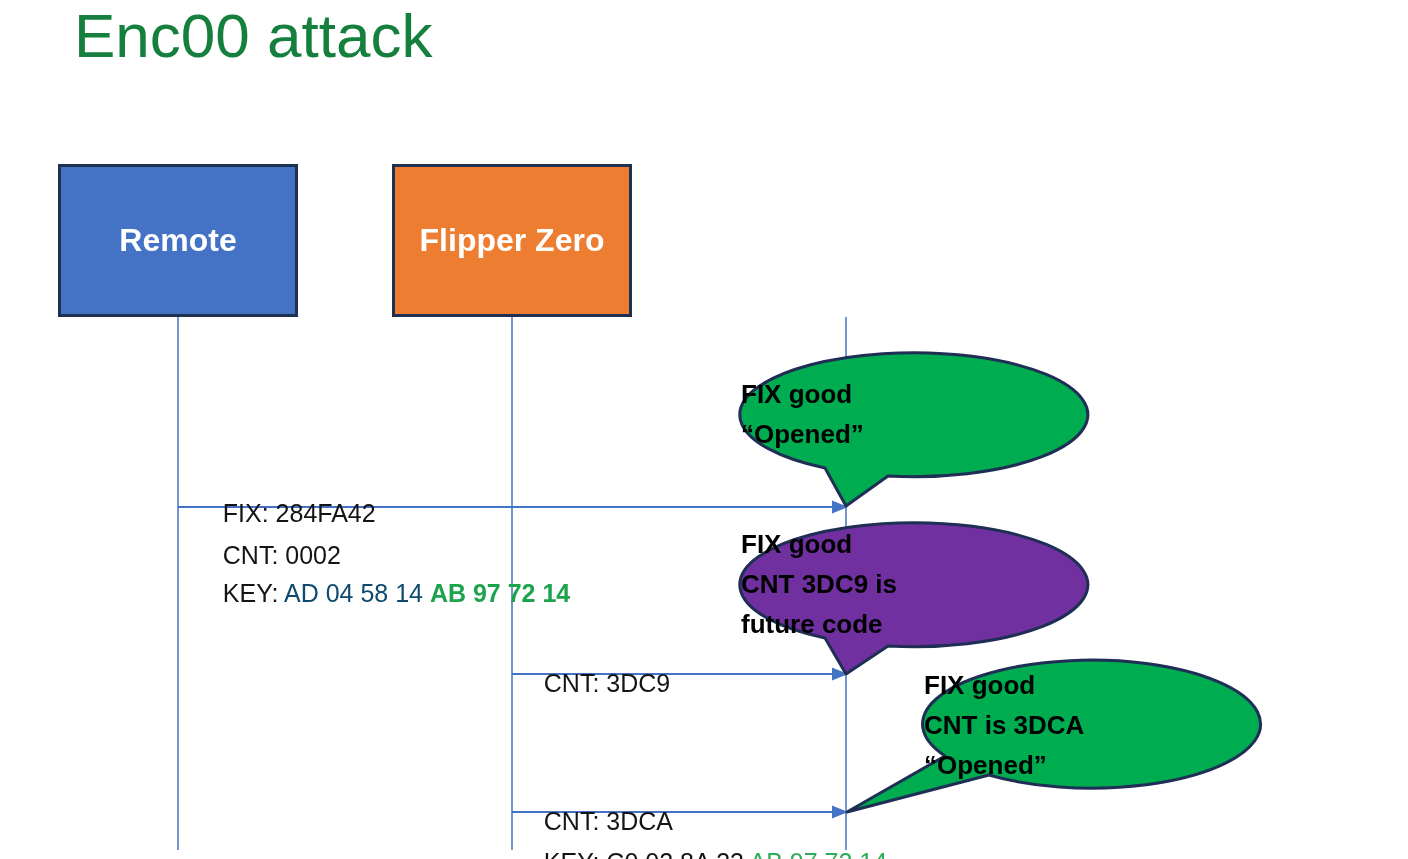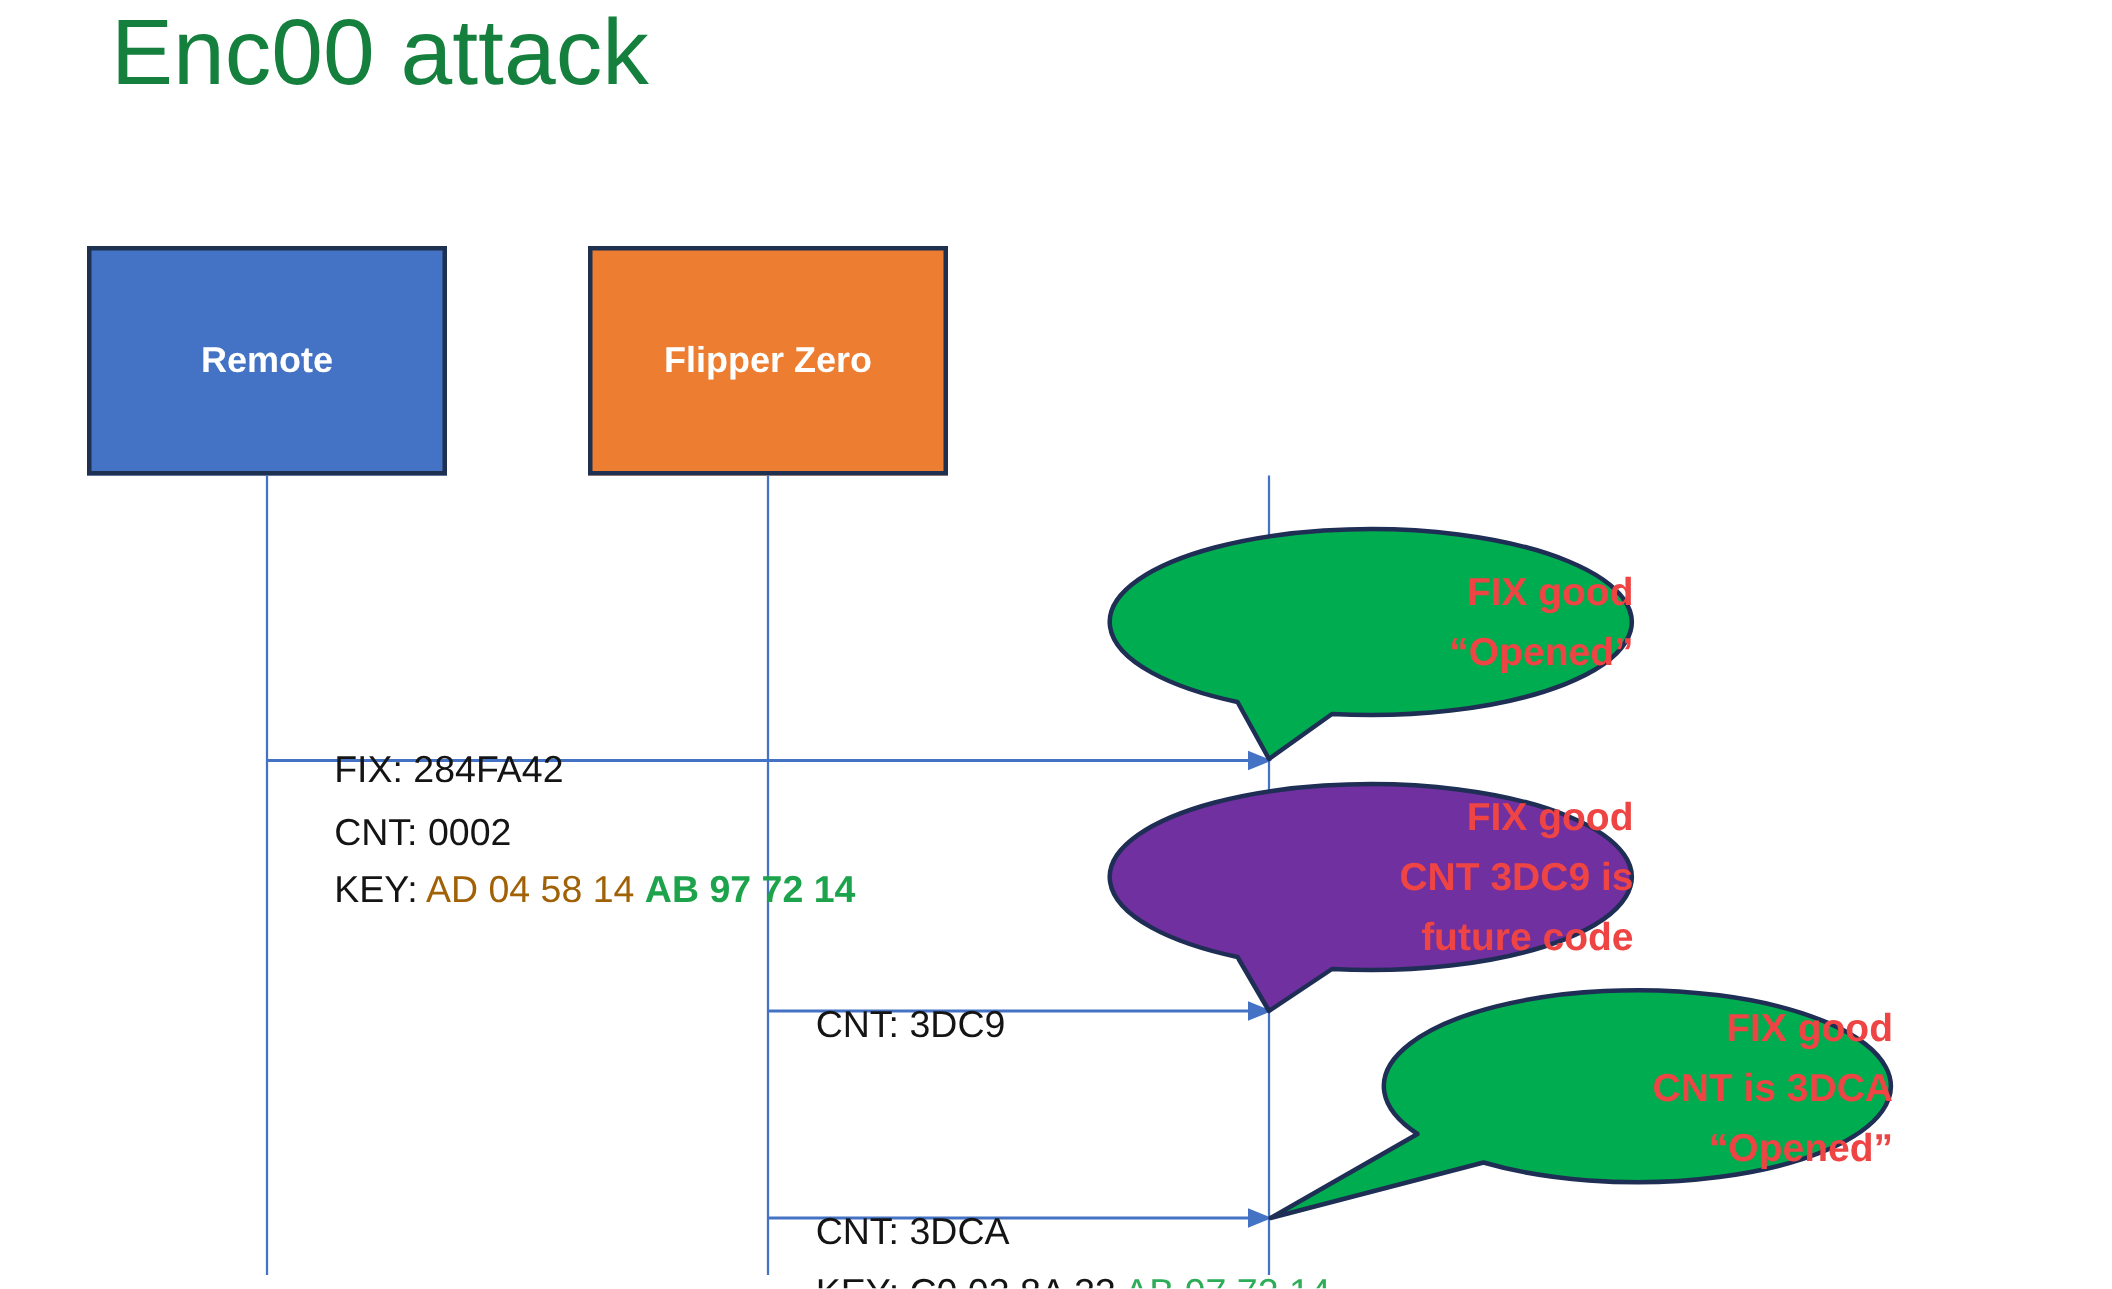--- a/index.html
+++ b/index.html
@@ -9,36 +9,36 @@
   }
   .slide-title {
     position:absolute; left:74px; top:0px; margin:0;
     font-size:62px; font-weight:300; color:#15803d; letter-spacing:0px;
   }
   .actor {
     position:absolute; top:164px; width:240px; height:153px;
     border:3px solid #1e3150; box-sizing:border-box;
     display:flex; align-items:center; justify-content:center;
   }
-  .actor span { color:#ffffff; font-size:24px; font-weight:600; }
+  .actor span { color:#ffffff; font-size:32px; font-weight:600; }
   .actor.remote   { left:58px;  background:#4472c4; }
   .actor.flipper  { left:392px; background:#ed7d31; }
   .actor.receiver { left:726px; background:#00ac50; }
   svg.overlay { position:absolute; left:0; top:0; z-index:1; }
   .msg {
     position:absolute; z-index:2; font-size:25px; color:#141414;
     white-space:pre; line-height:1.1;
   }
-  .msg .red   { color:#a16207; }
+  .msg .red   { color:#0c4a6e; }
   .msg .green { color:#2ead58; }
   .msg .green.bold { color:#1ca34c; font-weight:bold; }
   .bubble-text {
     position:absolute; z-index:3; display:flex; flex-direction:column;
-    align-items:flex-end; justify-content:center; text-align:center;
-    color:#ef4444; font-size:26px; font-weight:bold; line-height:40px;
+    align-items:flex-start; justify-content:center; text-align:center;
+    color:#000000; font-size:26px; font-weight:bold; line-height:40px;
   }
   .bt1 { left:741px; top:352px; width:348px; height:124px; }
   .bt2 { left:741px; top:522px; width:348px; height:124px; }
   .bt3 { left:924px; top:660px; width:338px; height:130px; }
 </style>
 </head>
 <body>
 
 <div class="stage">
 

